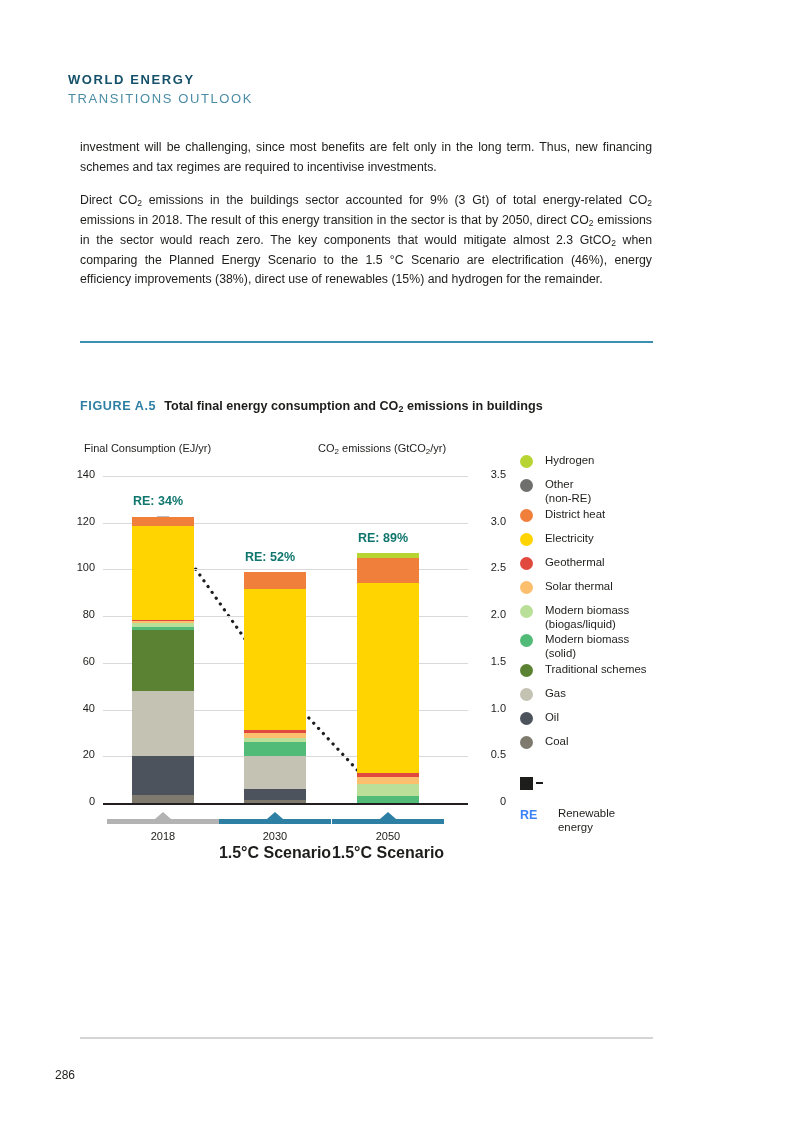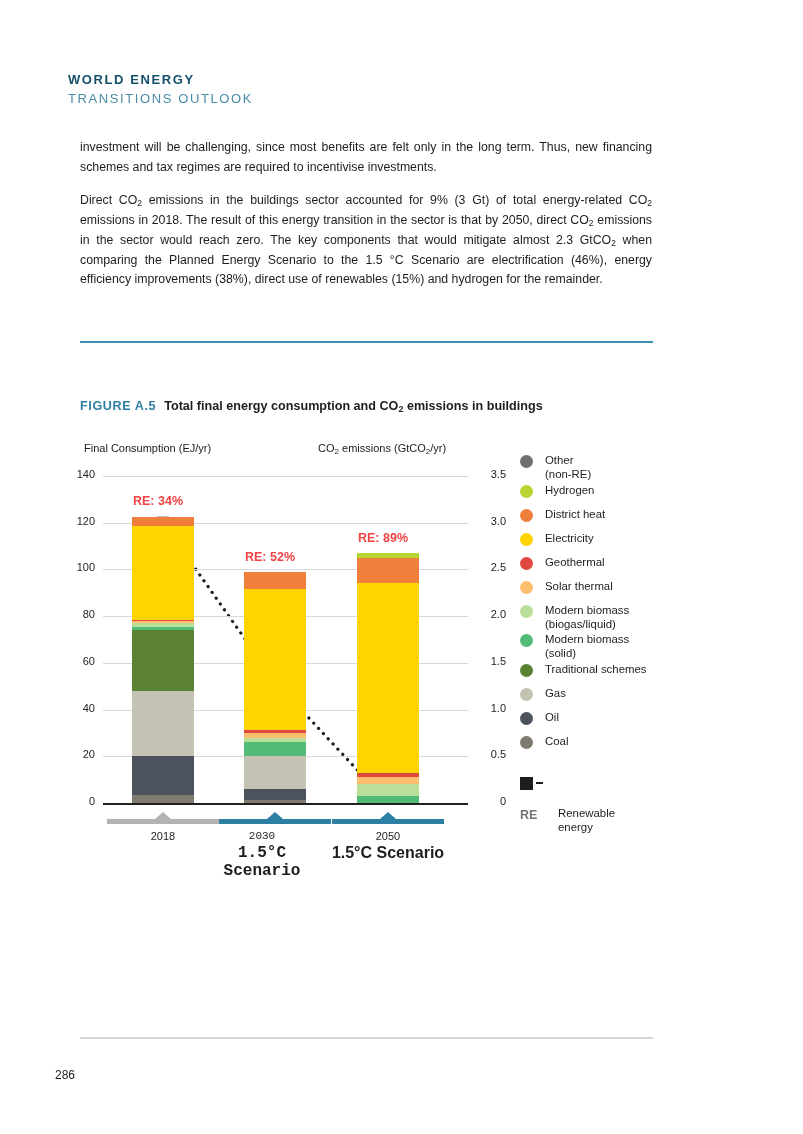--- a/index.html
+++ b/index.html
@@ -96,21 +96,21 @@
     position:absolute;
     width: 62px;
     bottom: 0;
   }
   .seg { width:100%; }
 
   .re-label {
     position:absolute;
     font-size: 12.5px;
     font-weight: bold;
-    color: #ef4444;
+    color: #0f766e;
     white-space: nowrap;
   }
 
   
   .scen-bar { position:absolute; height:5px; }
   .scen-tri { position:absolute; width:0; height:0; border-left:8px solid transparent; border-right:8px solid transparent; }
   .scen-label {
     position:absolute; text-align:center; font-size:11px; color:#1d1d1b;
   }
   .scen-label .sub { display:block; font-weight:bold; font-size:16px; margin-top:2px; }
@@ -135,21 +135,21 @@
   }
   .legend-sep { height: 14px; }
   .legend-marker {
     position:absolute; left:0; top:6px; width:13px; height:13px; background:#1d1d1b;
   }
   .legend-marker-dash {
     position:absolute; left:16px; top:11px; width:7px; height:2px; background:#1d1d1b;
   }
   .legend-re {
     position:absolute; left:0; top:3px;
-    font-size:12.5px; font-weight:bold; color:#737373;
+    font-size:12.5px; font-weight:bold; color:#3b82f6;
   }
 
   
   .rule-bottom {
     position:absolute; left:80px; top:1037px;
     width:573px; height:1.5px; background:#d5d5d5;
   }
   .pagenum {
     position:absolute; left:55px; top:1068px;
     font-size: 12px; color:#1d1d1b;
@@ -249,37 +249,37 @@
         <div class="re-label" style="left: 142px; top: 73.7643px;">RE: 52%</div>
         <div class="re-label" style="left: 255px; top: 55.0786px;">RE: 89%</div>
       </div>
 
     <div id="scenario-row">
         <div class="scen-bar" style="left: 27px; top: 379px; width: 112px; background: rgb(179, 179, 179);"></div>
         <div class="scen-tri" style="left: 75px; top: 372px; border-bottom: 7px solid rgb(179, 179, 179);"></div>
         <div class="scen-label" style="left: 23px; top: 390px; width: 120px;"><span>2018</span></div>
         <div class="scen-bar" style="left: 139px; top: 379px; width: 112px; background: rgb(46, 127, 164);"></div>
         <div class="scen-tri" style="left: 187px; top: 372px; border-bottom: 7px solid rgb(46, 127, 164);"></div>
-        <div class="scen-label" style="left: 122px; top: 390px; width: 120px; font-family: Liberation Mono, monospace;"><span>2030</span><span class="sub">1.5°C Scenario</span></div>
+        <div class="scen-label" style="left: 135px; top: 390px; width: 120px;"><span>2030</span><span class="sub">1.5°C Scenario</span></div>
         <div class="scen-bar" style="left: 252px; top: 379px; width: 112px; background: rgb(46, 127, 164);"></div>
         <div class="scen-tri" style="left: 300px; top: 372px; border-bottom: 7px solid rgb(46, 127, 164);"></div>
         <div class="scen-label" style="left: 248px; top: 390px; width: 120px;"><span>2050</span><span class="sub">1.5°C Scenario</span></div>
       </div>
   </div>
 
   <div class="legend" id="legend">
       <div class="legend-item">
+        <span class="legend-swatch" style="background:#b7d433"></span>
+        <span class="legend-text">Hydrogen</span>
+      </div>
+      <div class="legend-item">
         <span class="legend-swatch" style="background:#6f6f6e"></span>
         <span class="legend-text">Other<br>(non-RE)</span>
       </div>
       <div class="legend-item">
-        <span class="legend-swatch" style="background:#b7d433"></span>
-        <span class="legend-text">Hydrogen</span>
-      </div>
-      <div class="legend-item">
         <span class="legend-swatch" style="background:#f07f3c"></span>
         <span class="legend-text">District heat</span>
       </div>
       <div class="legend-item">
         <span class="legend-swatch" style="background:#ffd400"></span>
         <span class="legend-text">Electricity</span>
       </div>
       <div class="legend-item">
         <span class="legend-swatch" style="background:#e2493e"></span>
         <span class="legend-text">Geothermal</span>

